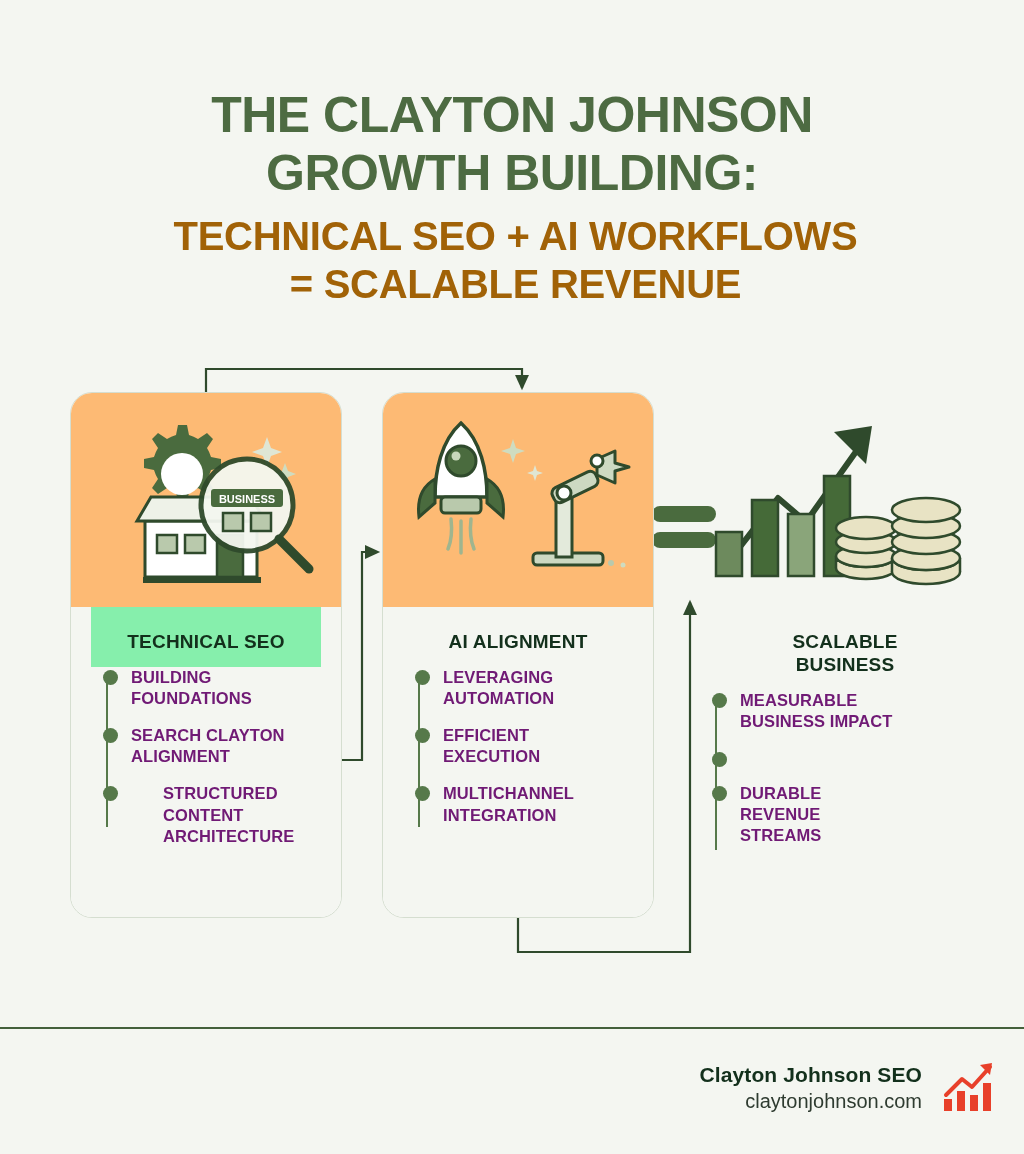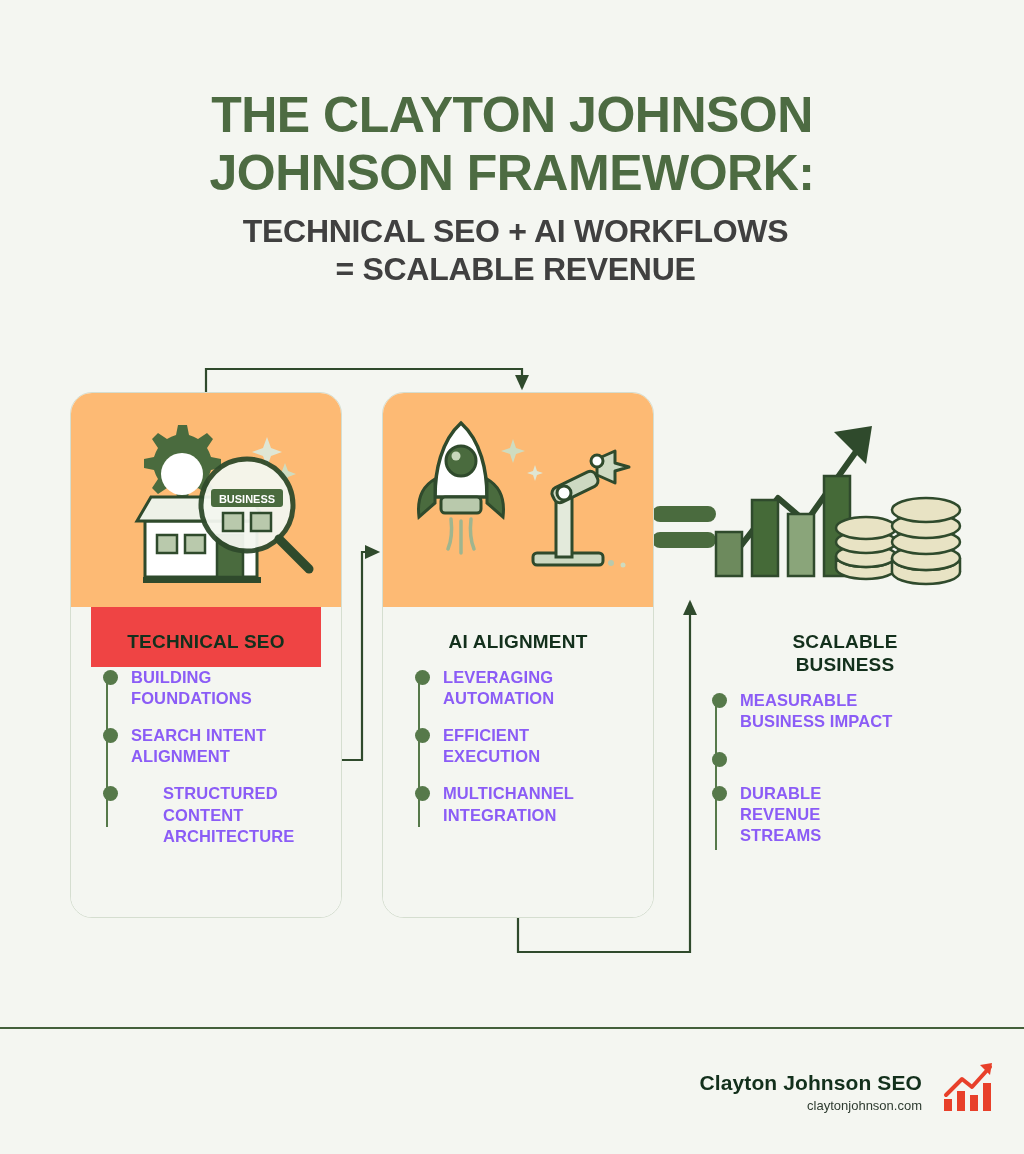--- a/index.html
+++ b/index.html
@@ -23,23 +23,23 @@
   }
   .title-main {
     color: #4d6b42;
     font-weight: 800;
     font-size: 50px;
     line-height: 1.16;
     letter-spacing: -0.5px;
   }
   .title-sub {
     margin-top: 10px;
-    color: #404040;
+    color: #a16207;
     font-weight: 800;
-    font-size: 32px;
+    font-size: 40px;
     line-height: 1.2;
     letter-spacing: -0.3px;
     padding-left: 7px;
   }
 
   
   .connectors {
     position: absolute;
     top: 0; left: 0;
     width: 1024px; height: 1154px;
@@ -70,21 +70,21 @@
   .card-title {
     text-align: center;
     font-weight: 800;
     font-size: 19px;
     color: #13301c;
     letter-spacing: 0.2px;
     padding-top: 24px;
     padding-bottom: 14px;
     background: #f4f6f1;
   }
-  #card-seo .card-title { background: #ef4444; }
+  #card-seo .card-title { background: #86efac; }
 
   
   .bullets {
     position: relative;
     padding-left: 4px;
   }
   .bullet {
     position: relative;
     display: flex;
     align-items: flex-start;
@@ -105,21 +105,21 @@
     position: absolute;
     left: 7px;
     width: 2px;
     background: #56794a;
     z-index: 1;
   }
   .btext {
     font-weight: 700;
     font-size: 16.5px;
     line-height: 1.28;
-    color: #8b5cf6;
+    color: #701a75;
     letter-spacing: 0.1px;
   }
 
   
   #col-revenue {
     position: absolute;
     left: 700px; top: 392px; width: 290px; height: 526px;
   }
   #col-revenue .card-art { background: transparent; height: 214px; }
   #col-revenue .card-title {
@@ -151,35 +151,35 @@
     gap: 18px;
   }
   .footer-text { text-align: right; }
   .footer-brand {
     font-weight: 800;
     font-size: 21px;
     color: #13301c;
     letter-spacing: 0.1px;
   }
   .footer-url {
-    font-size: 13px;
+    font-size: 20px;
     color: #2e3b30;
     margin-top: 3px;
   }
   .footer-logo { width: 56px; height: 52px; }
 </style>
 </head>
 <body>
 
 <div class="page">
 
   <div class="title-block">
     <div class="title-main">
       <div>THE CLAYTON JOHNSON</div>
-      <div>JOHNSON FRAMEWORK:</div>
+      <div>GROWTH BUILDING:</div>
     </div>
     <div class="title-sub">
       <div>TECHNICAL SEO + AI WORKFLOWS</div>
       <div>= SCALABLE REVENUE</div>
     </div>
   </div>
 
   <svg class="connectors" viewBox="0 0 1024 1154">
     <defs>
       <marker id="arrowhead" markerWidth="9" markerHeight="9" refX="6" refY="3.2" orient="auto">
@@ -237,21 +237,21 @@
       <div class="list-wrap" style="padding:0 4px 0 8px;">
         <div class="bullets">
           <div class="bullet-line" style="top:10px;height:150px;"></div>
           <div class="bullet">
             <span class="dot"></span>
             <span class="btext" style="white-space:pre-line;">BUILDING
 FOUNDATIONS</span>
           </div>
           <div class="bullet">
             <span class="dot"></span>
-            <span class="btext" style="white-space:pre-line;">SEARCH INTENT
+            <span class="btext" style="white-space:pre-line;">SEARCH CLAYTON
 ALIGNMENT</span>
           </div>
           <div class="bullet">
             <span class="dot"></span>
             <span class="btext" style="white-space:pre-line;margin-left:32px;">STRUCTURED
 CONTENT
 ARCHITECTURE</span>
           </div>
         </div>
       </div>

